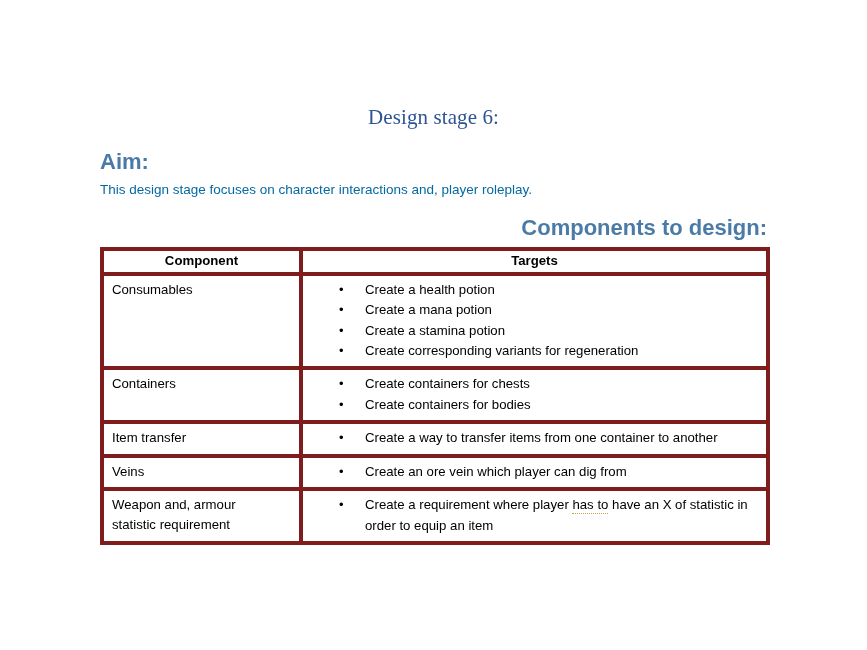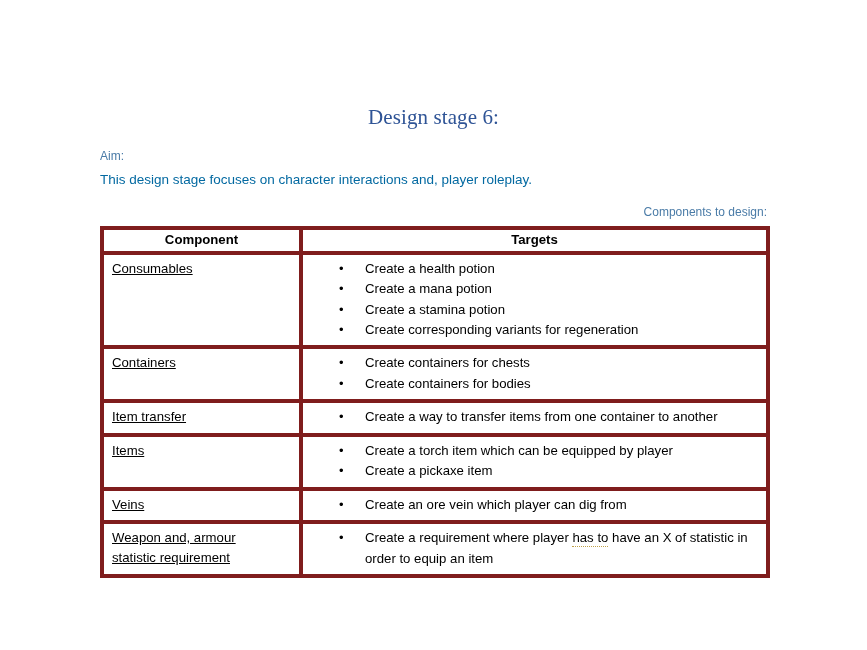--- a/index.html
+++ b/index.html
@@ -35,22 +35,22 @@
     font-family: "Liberation Serif", serif;
     font-weight: normal;
     margin: 0;
     padding-top: 105px;
     letter-spacing: 0.1px;
   }
 
   
   .section-heading {
     color: #4a7ba7;
-    font-size: 12px;
-    font-weight: normal;
+    font-size: 22px;
+    font-weight: bold;
     margin: 0;
     padding: 0;
     line-height: 1.05;
   }
   .h-aim { padding-top: 20px; }
   .h-components { padding-top: 17px; }
 
   .body-para {
     font-size: 13.5px;
     line-height: 1.35;
@@ -82,21 +82,20 @@
   }
   col.col-component { width: 199px; }
   col.col-targets   { width: 467px; }
 
   td.cell-component {
     padding: 4px 4px 5px 8px;
   }
   td.cell-component .line {
     display: block;
     line-height: 1.52;
-    text-decoration: underline;
   }
   td.cell-targets {
     padding: 0;
   }
   ul.target-list {
     list-style: none;
     margin: 0;
     padding: 4px 4px 5px 0;
   }
   ul.target-list li {
@@ -177,31 +176,20 @@
               <span class="line">Item transfer</span>
             </td>
             <td class="cell-targets">
               <ul class="target-list">
                 <li><span class="bullet">•</span><span>Create a way to transfer items from one container to another</span></li>
               </ul>
             </td>
           </tr>
           <tr>
             <td class="cell-component">
-              <span class="line">Items</span>
-            </td>
-            <td class="cell-targets">
-              <ul class="target-list">
-                <li><span class="bullet">•</span><span>Create a torch item which can be equipped by player</span></li>
-                <li><span class="bullet">•</span><span>Create a pickaxe item</span></li>
-              </ul>
-            </td>
-          </tr>
-          <tr>
-            <td class="cell-component">
               <span class="line">Veins</span>
             </td>
             <td class="cell-targets">
               <ul class="target-list">
                 <li><span class="bullet">•</span><span>Create an ore vein which player can dig from</span></li>
               </ul>
             </td>
           </tr>
           <tr>
             <td class="cell-component">

